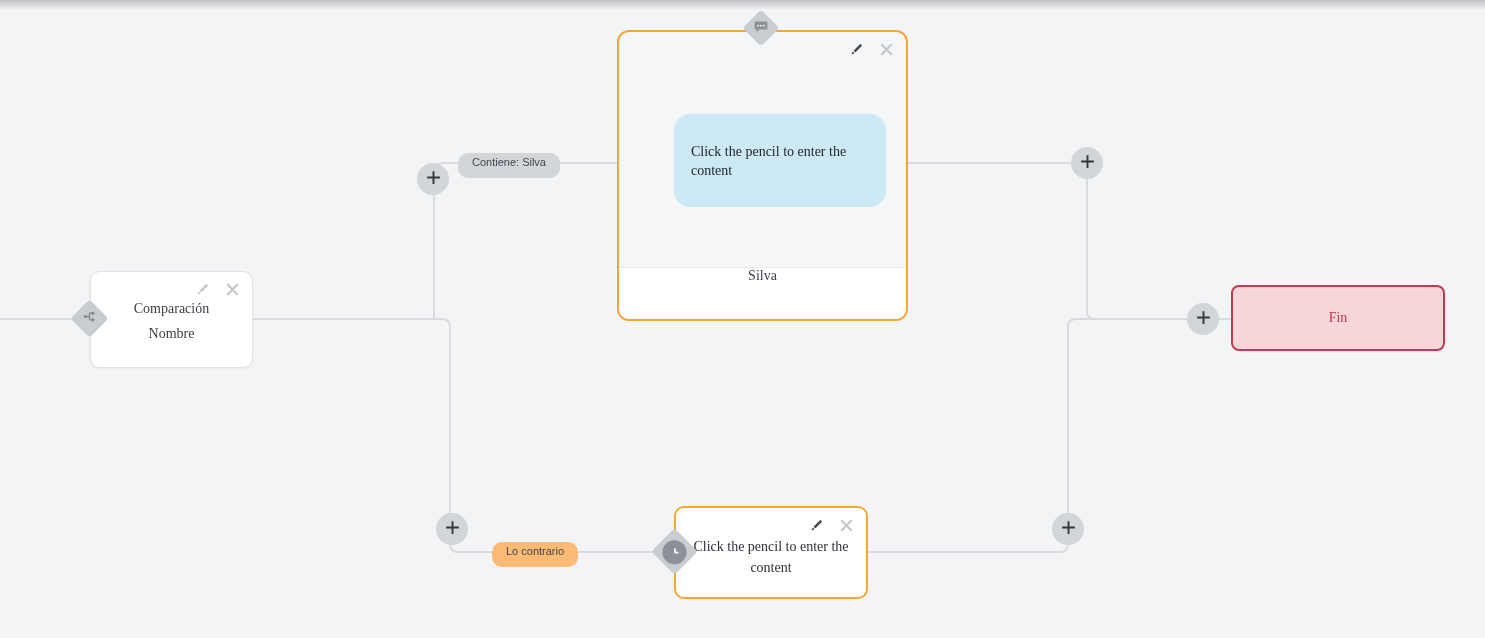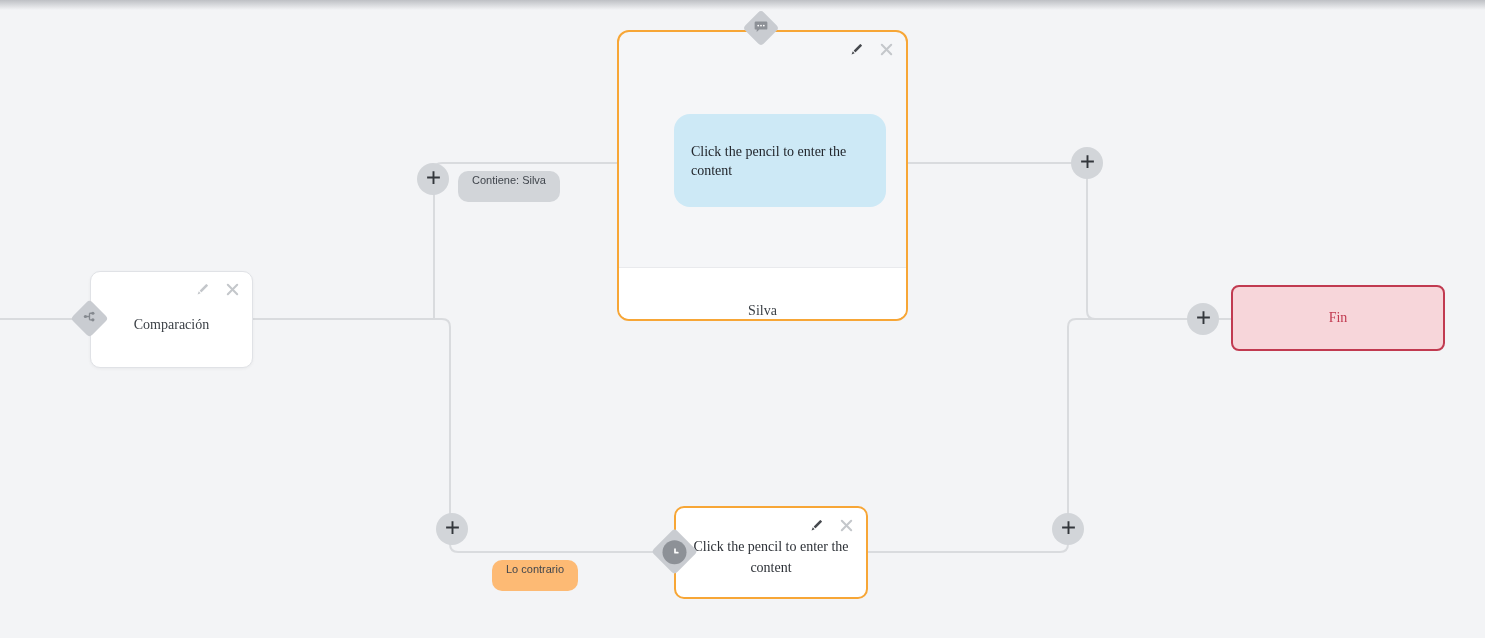--- a/index.html
+++ b/index.html
@@ -19,52 +19,51 @@
   
   .plus-btn {
     position:absolute; width:32px; height:32px; border-radius:50%;
     background:var(--plus-bg,#d2d5d9); color:#33373c;
     display:flex; align-items:center; justify-content:center;
     cursor:pointer; z-index:3;
   }
 
   
   .pill {
-    position:absolute; height:31px; line-height:19px; border-radius:10px;
+    position:absolute; height:25px; line-height:19px; border-radius:10px;
     font-size:11px; color:#41464d; padding:0 14px; z-index:3; white-space:nowrap;
     cursor:pointer;
-    margin-top:18px;
   }
   .pill-gray { background:var(--pill-gray,#d2d5d9); }
   .pill-white { background:#fdba74; }
 
   
   .node { position:absolute; box-sizing:border-box; z-index:4;font-family:Liberation Serif, serif; }
   .node-actions { position:absolute; top:10px; right:12px; display:flex; gap:15px; align-items:center; z-index:6; }
   .icon-btn { width:15px; height:15px; cursor:pointer; display:block; }
   .c-dark  { color:var(--icon-dark,#46494e); }
   .c-light { color:var(--icon-light,#c4c7cb); }
 
   .condition-node {
     left:90px; top:271px; width:163px; height:97px;
     background:#fff; border:1px solid #e0e2e6; border-radius:10px;
     box-shadow:0 1px 3px rgba(60,64,70,.06); cursor:pointer;
   }
-  .condition-text { margin-top:40px; text-align:center; font-size:14px;
+  .condition-text { margin-top:24px; text-align:center; font-size:14px;
     color:var(--text,#3b4046); line-height:25px; }
 
   .message-node {
     left:617px; top:30px; width:291px; height:291px;
     background:#f5f6f8; border:2px solid var(--orange,#f7a636); border-radius:12px;
     cursor:pointer;
   }
   .message-footer {
     position:absolute; left:0; right:0; bottom:0; height:51px;
     background:#fff; border-top:1px solid #e9eaed; border-radius:0 0 10px 10px;
-    display:flex; align-items:flex-end; justify-content:center;
+    display:flex; align-items:flex-start; justify-content:center;
     font-size:14px; color:var(--text,#3b4046);
   }
   .bubble {
     position:absolute; left:55px; top:82px; width:212px; height:93px;
     box-sizing:border-box; background:var(--bubble,#cde9f6); border-radius:16px;
     display:flex; align-items:center; padding:0 17px;
     font-size:14px; line-height:19px; color:#22262c;
   }
 
   .wait-node {
@@ -154,20 +153,21 @@
           </svg>
       </span>
       <span class="icon-btn c-light">
         <svg viewBox="0 0 16 16" width="15" height="15">
             <path d="M3 3 L13 13 M13 3 L3 13" stroke="currentColor" stroke-width="2.2" stroke-linecap="round" fill="none"></path>
           </svg>
       </span>
     </div>
     <div class="condition-text">
       <div>Comparación</div>
+      <div>Nombre</div>
     </div>
   </div>
   <div class="diamond d-condition">
     <span>
       <svg viewBox="0 0 16 16" width="15" height="15">
         <g stroke="#85898f" stroke-width="1.4" fill="none">
           <path d="M4 8 H8 M8 4.5 V11.5 M8 4.5 H11 M8 11.5 H11"></path>
         </g>
         <g fill="#85898f">
           <circle cx="3.6" cy="8" r="1.7"></circle>

